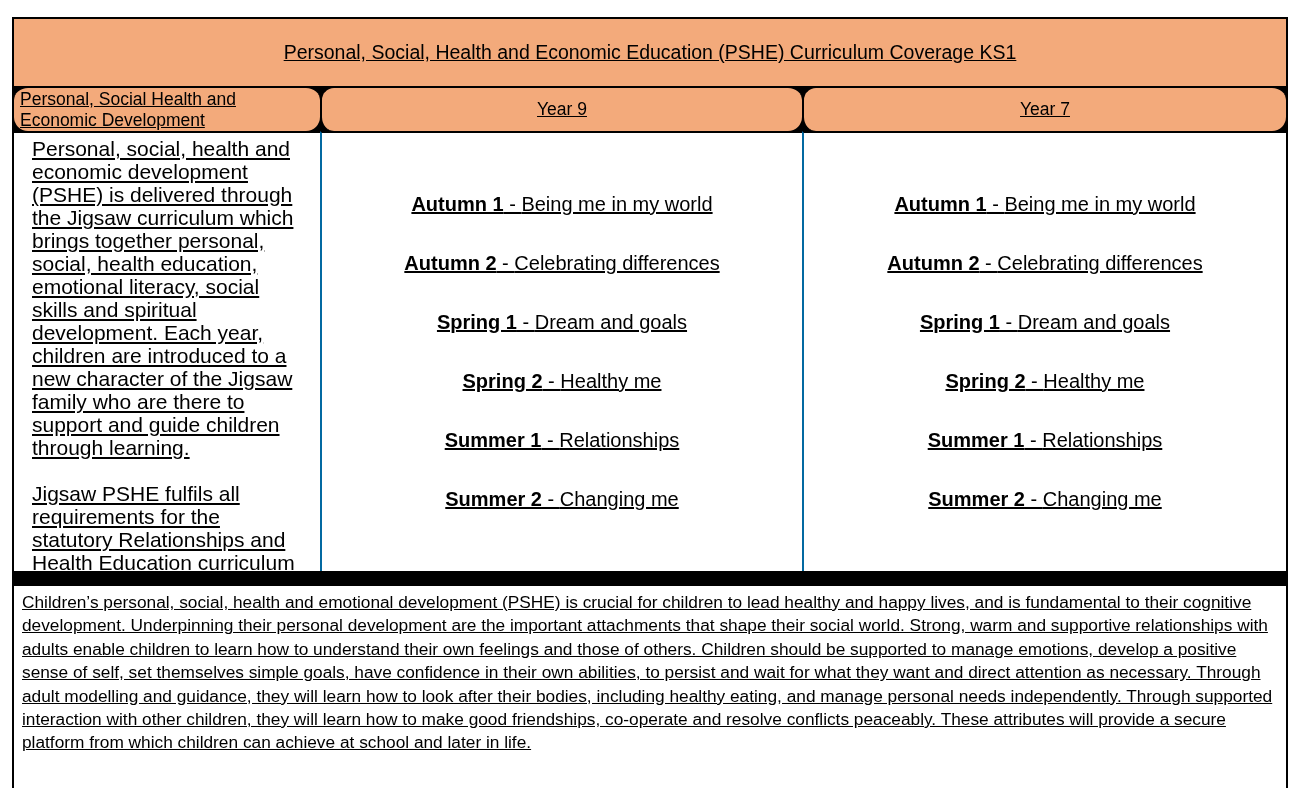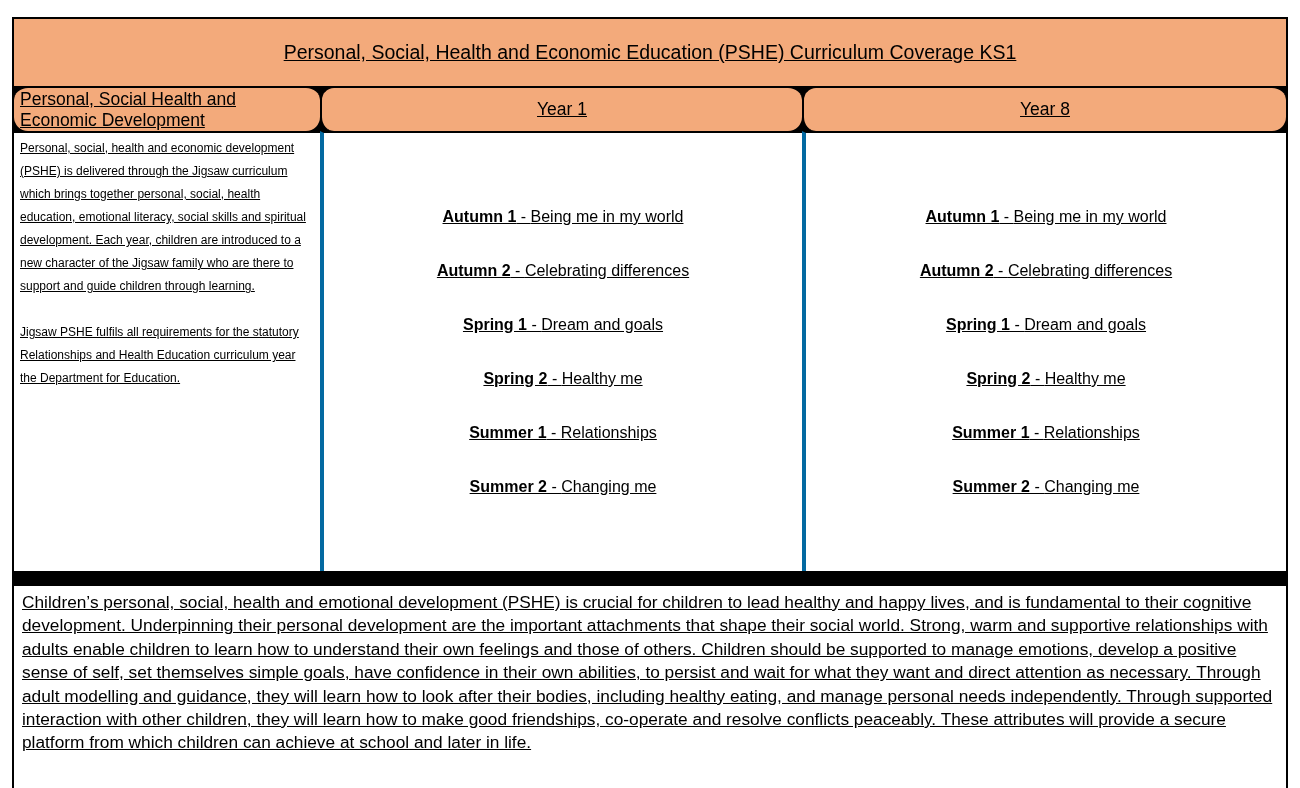--- a/index.html
+++ b/index.html
@@ -34,29 +34,29 @@
     font-size: 17.5px;
     border-radius: 14px;
   }
   .hdr-left { padding: 1px 6px; line-height: 21px; }
   .hdr-center { display: flex; align-items: center; justify-content: center; border-left: 2px solid #000000; }
   .content {
     border-top: 2px solid #000000;
     height: 440px;
     background: #ffffff;
   }
-  .intro-cell { padding: 4px 6px; font-size: 12px; line-height: 23px; }
+  .intro-cell { padding: 4px 18px; font-size: 21px; line-height: 23px; }
   .intro-cell p { margin: 0; }
   .intro-cell p + p { margin-top: 23px; }
   .year-cell {
-    border-left: 4px solid #0369a1;
+    border-left: 2px solid #0369a1;
     display: flex; flex-direction: column;
     justify-content: center; align-items: center;
     gap: 36px;
-    font-size: 16px;
+    font-size: 20px;
     text-align: center;
   }
   .term-line { white-space: nowrap; }
   .term-name { font-weight: bold; }
   .footer-cell {
     grid-column: 1 / -1;
     border-top: 2px solid #000000;
     min-height: 207px;
     padding: 5px 9px 8px 8px;
     font-size: 17.3px;
@@ -68,22 +68,22 @@
 </style>
 </head>
 <body>
 
 <div class="page">
   <div class="tbl">
 
     <div class="title-cell">Personal, Social, Health and Economic Education (PSHE) Curriculum Coverage KS1</div>
 
     <div class="hdr hdr-left">Personal, Social Health and Economic Development</div>
-    <div class="hdr hdr-center">Year 1</div>
-    <div class="hdr hdr-center">Year 8</div>
+    <div class="hdr hdr-center">Year 9</div>
+    <div class="hdr hdr-center">Year 7</div>
 
     <div class="content intro-cell">
       <p>Personal, social, health and economic development (PSHE) is delivered through the Jigsaw curriculum which brings together personal, social, health education, emotional literacy, social skills and spiritual development. Each year, children are introduced to a new character of the Jigsaw family who are there to support and guide children through learning.</p>
       <p>Jigsaw PSHE fulfils all requirements for the statutory Relationships and Health Education curriculum year the Department for Education.</p>
     </div>
 
     <div class="content year-cell">
       <div class="term-line"><span class="term-name">Autumn 1</span><span> - </span><span>Being me in my world</span></div>
       <div class="term-line"><span class="term-name">Autumn 2</span><span> - </span><span>Celebrating differences</span></div>
       <div class="term-line"><span class="term-name">Spring 1</span><span> - </span><span>Dream and goals</span></div>

